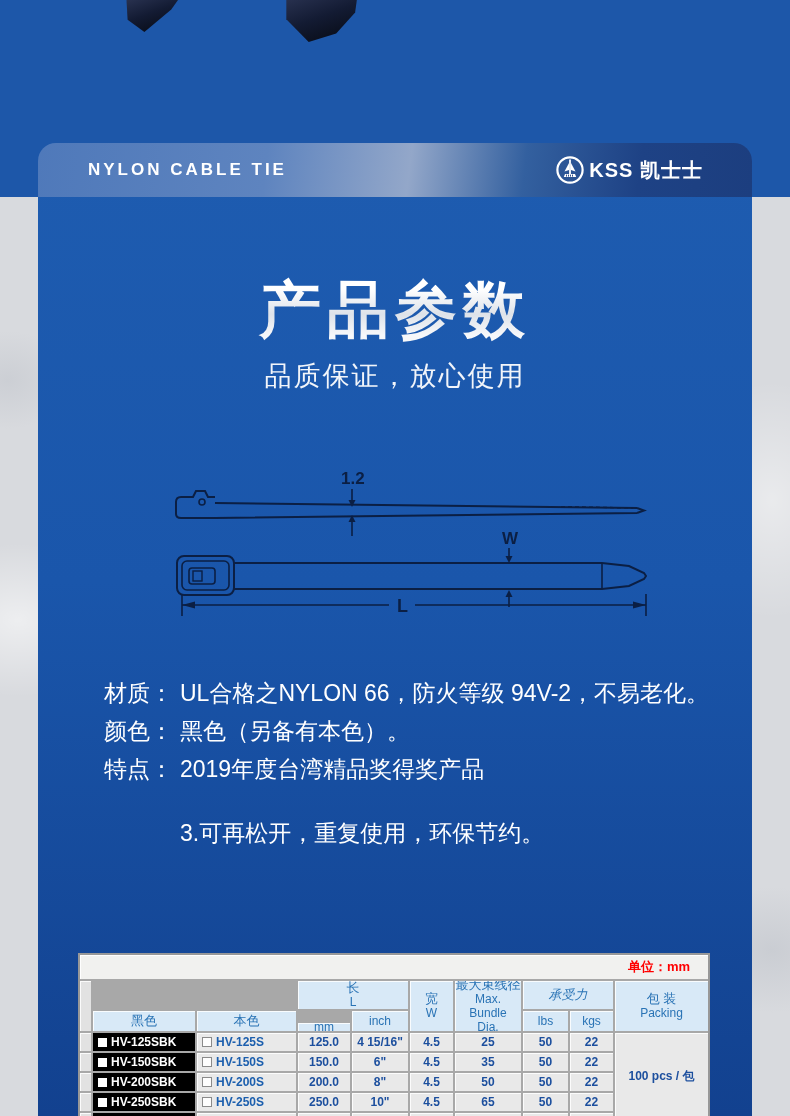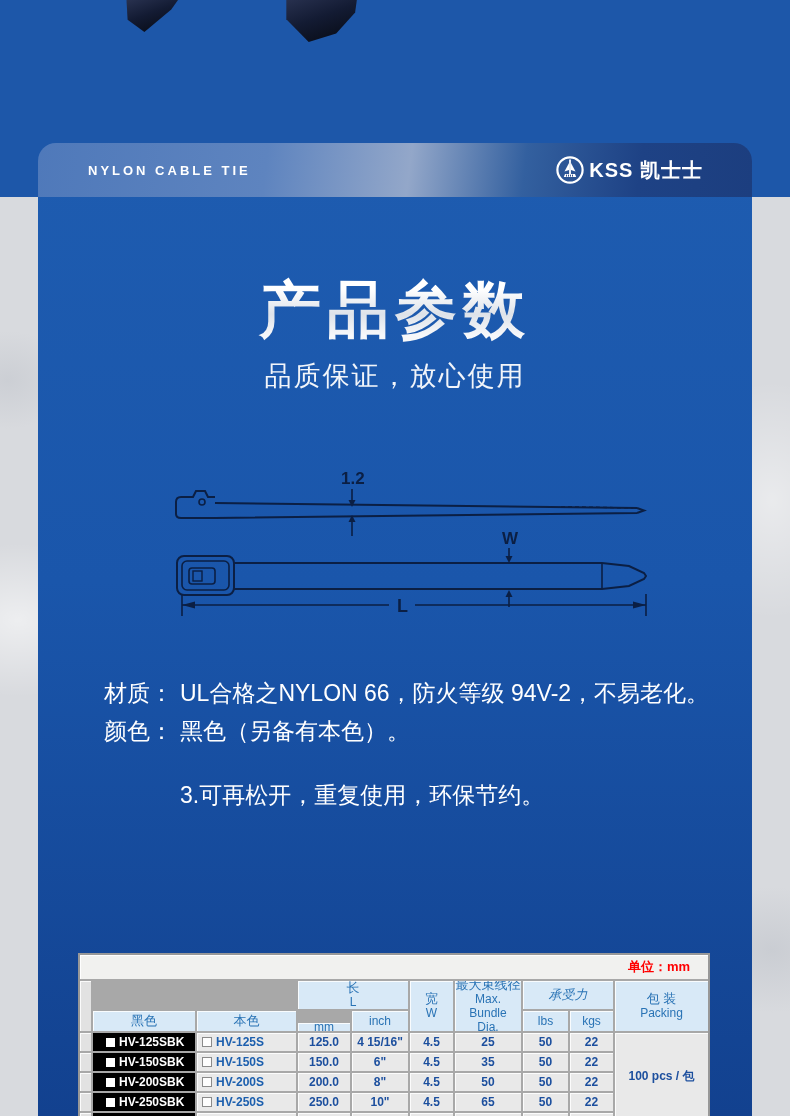--- a/index.html
+++ b/index.html
@@ -18,21 +18,21 @@
     clip-path:polygon(8% 0,100% 0,88% 30%,40% 100%,10% 62%);}
   .photo-frag.right{left:276px;width:86px;height:42px;
     clip-path:polygon(12% 0,94% 0,92% 30%,70% 80%,38% 100%,12% 46%);}
   
   .card{position:absolute;left:38px;top:143px;width:714px;height:973px;
     border-radius:18px 18px 0 0;
     background:linear-gradient(180deg,#1e5cb0 0%,#1a56ab 45%,#12418f 100%);}
   .card-header{position:absolute;left:0;top:0;width:714px;height:54px;border-radius:18px 18px 0 0;
     background:linear-gradient(97deg,#4f79ba 0%,#5e84bf 32%,#93a7c9 52%,#33609f 68%,#1e4285 84%,#1c3e7f 100%);
     display:flex;align-items:center;justify-content:space-between;padding:0 49px 0 50px;box-sizing:border-box;}
-  .product-line{color:#fff;font-size:13px;font-weight:bold;letter-spacing:3px;}
+  .product-line{color:#fff;font-size:17px;font-weight:bold;letter-spacing:3px;}
   .brand{display:flex;align-items:center;gap:4px;color:#fff;}
   .brand-name{font-size:20px;font-weight:bold;letter-spacing:1px;white-space:nowrap;}
   
   .hero-title{position:absolute;left:0;top:125px;width:714px;text-align:center;
     font-size:62px;font-weight:bold;letter-spacing:6px;
     background:linear-gradient(180deg,#ffffff 25%,#dde2e9 55%,#f7f8fa 80%);
     -webkit-background-clip:text;background-clip:text;color:transparent;}
   .hero-sub{position:absolute;left:0;top:215px;width:714px;text-align:center;
     color:#f2f5fa;font-size:27px;letter-spacing:2px;}
   
@@ -49,21 +49,21 @@
     grid-template-rows:24px 28px 20px 18px 18px 18px 18px 6px;}
   .cell{background:#e9e9e9;display:flex;align-items:center;justify-content:center;
     overflow:hidden;box-shadow:inset 1px 1px 0 rgba(255,255,255,.85);}
   .cell.hdr{background:#d8e9f7;color:#2973b5;flex-direction:column;line-height:14px;
     font-size:13px;text-align:center;}
   .cell.hdr .en{font-size:12px;}
   .cell.narrow{background:#e2e2e2;}
   .unit-row{grid-column:1/-1;grid-row:1;background:#f1f1ef;display:flex;align-items:center;
     justify-content:flex-end;padding-right:18px;color:#ff0000;font-weight:bold;font-size:13px;
     box-shadow:inset 1px 1px 0 rgba(255,255,255,.9);}
-  .black-cell{background:#000;justify-content:flex-start;padding-left:13px;gap:4px;
+  .black-cell{background:#000;justify-content:flex-start;padding-left:5px;gap:4px;
     color:#fff;font-weight:bold;font-size:12px;box-shadow:none;white-space:nowrap;}
   .natural-cell{justify-content:flex-start;padding-left:5px;gap:4px;
     color:#1c5fae;font-weight:bold;font-size:12px;white-space:nowrap;}
   .val{color:#1c4f9e;font-weight:bold;font-size:12px;}
   .chk{flex:none;width:9px;height:9px;background:#fff;}
   .chk.empty{background:#fdfdfd;border:1px solid #8a8a8a;width:8px;height:8px;}
   .pack-cell{grid-column:10;grid-row:4/9;}
 </style>
 </head>
 <body>
@@ -142,20 +142,24 @@
     <div class="specs">
       <div class="spec-line">
         <span class="spec-label">材质：</span>
         <span class="spec-text">UL合格之NYLON 66，防火等级 94V-2，不易老化。</span>
       </div>
       <div class="spec-line">
         <span class="spec-label">颜色：</span>
         <span class="spec-text">黑色（另备有本色）。</span>
       </div>
       <div class="spec-line">
+        <span class="spec-label">特点：</span>
+        <span class="spec-text">2019年度台湾精品奖得奖产品</span>
+      </div>
+      <div class="spec-line">
         <span class="spec-label"></span>
       </div>
       <div class="spec-line">
         <span class="spec-label"></span>
       </div>
       <div class="spec-line">
         <span class="spec-label"></span>
         <span class="spec-text">3.可再松开，重复使用，环保节约。</span>
       </div>
     </div>

